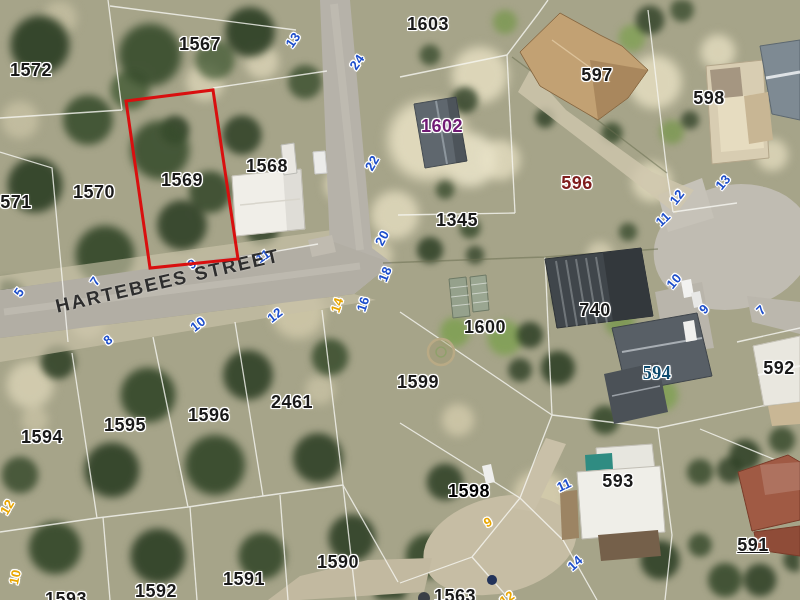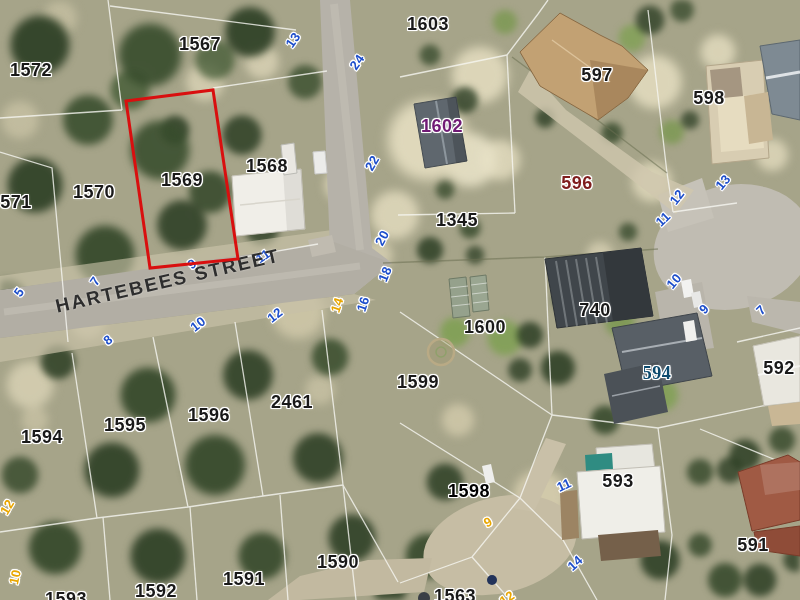--- a/index.html
+++ b/index.html
@@ -284,21 +284,21 @@
       <div class="lbl plabel" style="left: 94px; top: 192px; color: rgb(25, 25, 25); transform: translate(-50%, -50%) rotate(0deg);">1570</div>
       <div class="lbl plabel" style="left: 16px; top: 202px; color: rgb(25, 25, 25); transform: translate(-50%, -50%) rotate(0deg);">571</div>
       <div class="lbl plabel" style="left: 182px; top: 180px; color: rgb(25, 25, 25); transform: translate(-50%, -50%) rotate(0deg);">1569</div>
       <div class="lbl plabel" style="left: 595px; top: 310px; color: rgb(25, 25, 25); transform: translate(-50%, -50%) rotate(0deg);">740</div>
       <div class="lbl plabel" style="left: 485px; top: 327px; color: rgb(25, 25, 25); transform: translate(-50%, -50%) rotate(0deg); text-align: right;">1600</div>
       <div class="lbl plabel" style="left: 418px; top: 382px; color: rgb(25, 25, 25); transform: translate(-50%, -50%) rotate(0deg);">1599</div>
       <div class="lbl plabel" style="left: 657px; top: 373px; color: #0c4a6e; transform: translate(-50%, -50%) rotate(0deg); font-family: Liberation Serif, serif;">594</div>
       <div class="lbl plabel" style="left: 779px; top: 368px; color: rgb(25, 25, 25); transform: translate(-50%, -50%) rotate(0deg);">592</div>
       <div class="lbl plabel" style="left: 436px; top: 491px; color: #000000; transform: translate(-50%, -50%) rotate(0deg); margin-left: 33px;">1598</div>
       <div class="lbl plabel" style="left: 618px; top: 481px; color: rgb(25, 25, 25); transform: translate(-50%, -50%) rotate(0deg);">593</div>
-      <div class="lbl plabel" style="left: 753px; top: 545px; color: rgb(25, 25, 25); transform: translate(-50%, -50%) rotate(0deg);">591</div>
+      <div class="lbl plabel" style="left: 753px; top: 545px; color: rgb(25, 25, 25); transform: translate(-50%, -50%) rotate(0deg); text-decoration: underline;">591</div>
       <div class="lbl plabel" style="left: 338px; top: 562px; color: rgb(25, 25, 25); transform: translate(-50%, -50%) rotate(0deg);">1590</div>
       <div class="lbl plabel" style="left: 244px; top: 579px; color: rgb(25, 25, 25); transform: translate(-50%, -50%) rotate(0deg);">1591</div>
       <div class="lbl plabel" style="left: 156px; top: 591px; color: rgb(25, 25, 25); transform: translate(-50%, -50%) rotate(0deg);">1592</div>
       <div class="lbl plabel" style="left: 66px; top: 599px; color: rgb(25, 25, 25); transform: translate(-50%, -50%) rotate(0deg);">1593</div>
       <div class="lbl plabel" style="left: 455px; top: 596px; color: rgb(25, 25, 25); transform: translate(-50%, -50%) rotate(0deg);">1563</div>
       <div class="lbl plabel" style="left: 42px; top: 437px; color: rgb(25, 25, 25); transform: translate(-50%, -50%) rotate(0deg);">1594</div>
       <div class="lbl plabel" style="left: 125px; top: 425px; color: rgb(25, 25, 25); transform: translate(-50%, -50%) rotate(0deg);">1595</div>
       <div class="lbl plabel" style="left: 209px; top: 415px; color: rgb(25, 25, 25); transform: translate(-50%, -50%) rotate(0deg);">1596</div>
       <div class="lbl plabel" style="left: 292px; top: 402px; color: rgb(25, 25, 25); transform: translate(-50%, -50%) rotate(0deg);">2461</div>
       <div class="lbl alabel" style="left: 293px; top: 40px; color: rgb(29, 78, 203); transform: translate(-50%, -50%) rotate(-55deg);">13</div>

